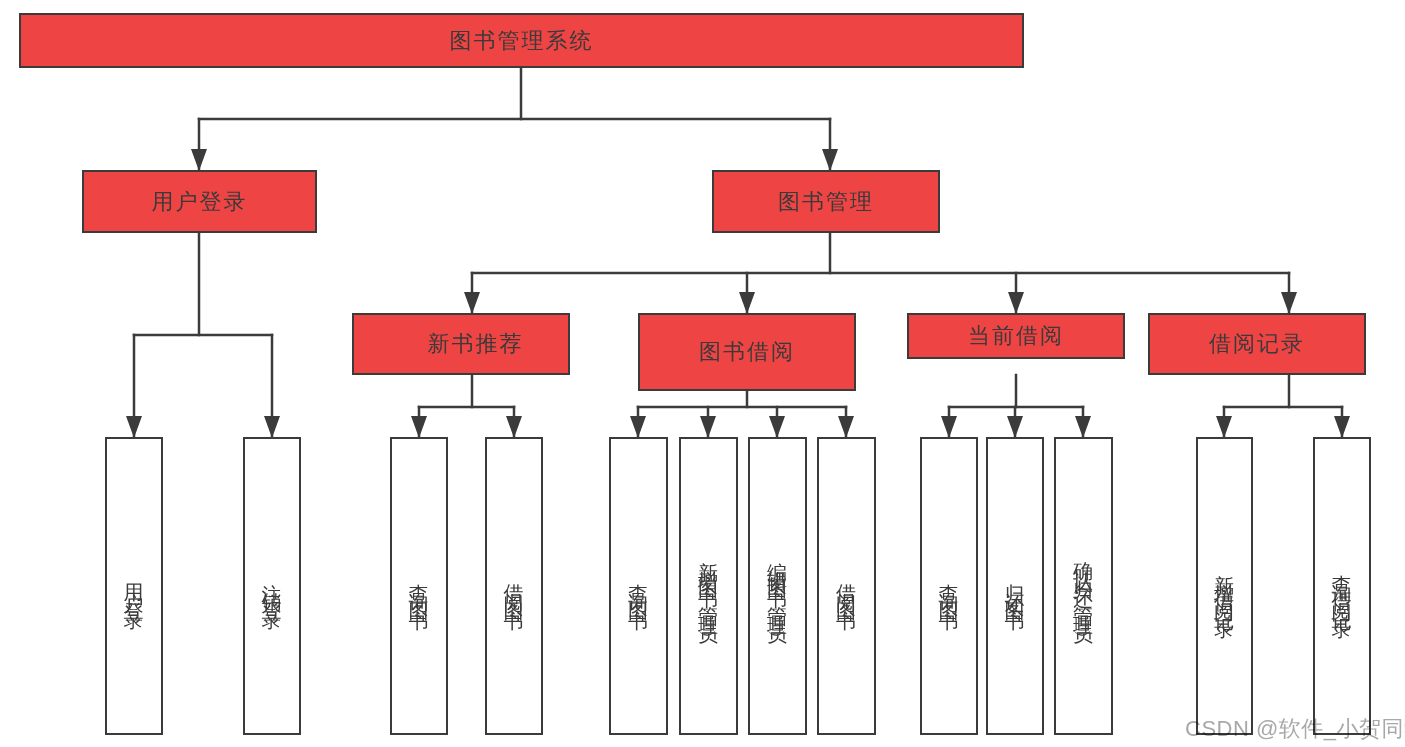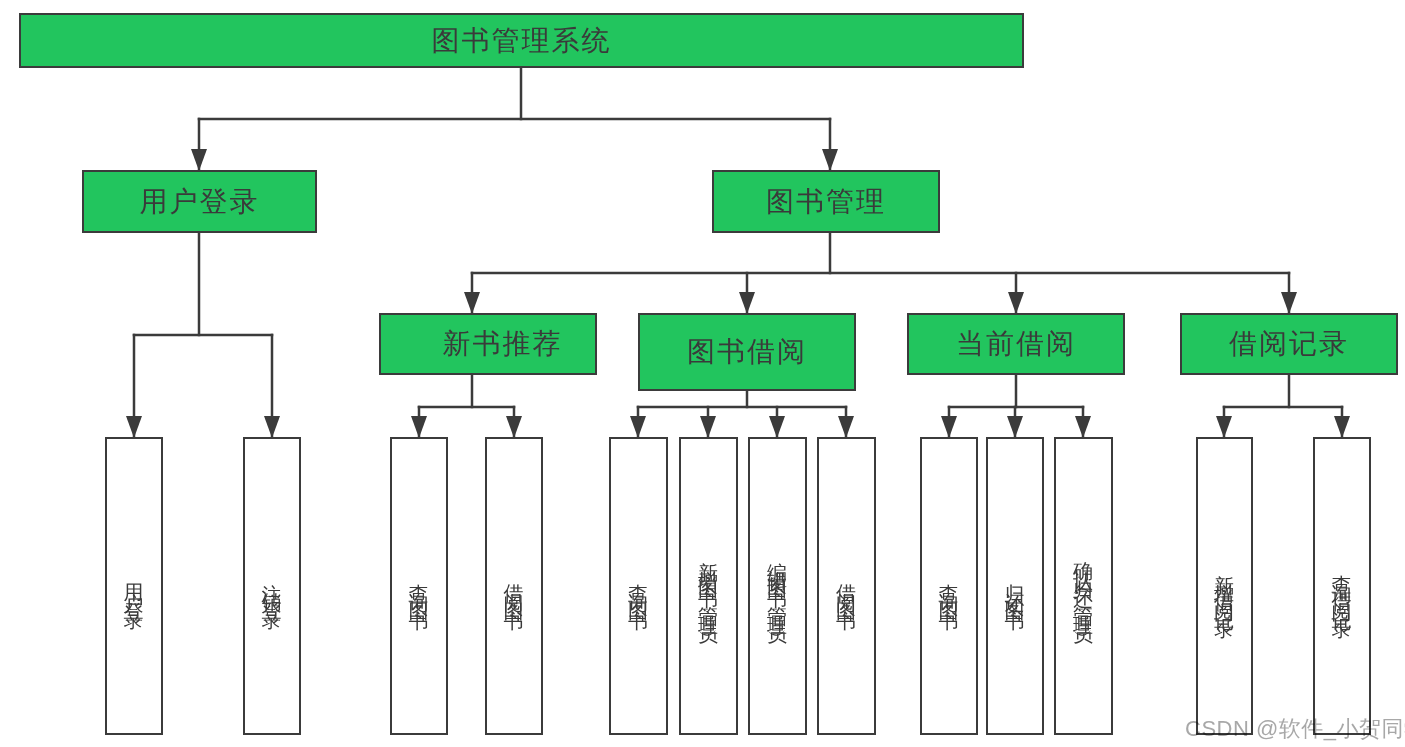--- a/index.html
+++ b/index.html
@@ -25,27 +25,27 @@
   .connectors .c {
     fill: none;
     stroke: var(--line);
     stroke-width: 2.5;
     stroke-linecap: square;
   }
   .arrowhead { fill: var(--line); }
   .node {
     position: absolute;
     box-sizing: border-box;
-    background: #22c55e;
+    background: #ef4444;
     border: 2.5px solid var(--line);
     display: flex;
     align-items: center;
     justify-content: center;
     color: var(--text);
-    font-size: 28px;
+    font-size: 22px;
     letter-spacing: 2px;
     white-space: nowrap;
   }
   .vnode {
     position: absolute;
     box-sizing: border-box;
     background: #ffffff;
     border: 2.5px solid var(--line);
     display: flex;
     align-items: center;
@@ -123,24 +123,24 @@
     <path class="c" d="M1224,407 H1342"></path>
     <path class="c" d="M1224,407 V437" marker-end="url(#arrow)"></path>
     <path class="c" d="M1342,407 V437" marker-end="url(#arrow)"></path>
   </svg>
 
   <div class="node" style="left:19px; top:13px; width:1005px; height:55px;">图书管理系统</div>
 
   <div class="node" style="left:82px; top:170px; width:235px; height:63px;">用户登录</div>
   <div class="node" style="left:712px; top:170px; width:228px; height:63px;">图书管理</div>
 
-  <div class="node" style="left:379px; top:313px; width:218px; height:62px;padding-left:29px;">新书推荐</div>
+  <div class="node" style="left:352px; top:313px; width:218px; height:62px;padding-left:29px;">新书推荐</div>
   <div class="node" style="left:638px; top:313px; width:218px; height:78px;">图书借阅</div>
-  <div class="node" style="left:907px; top:313px; width:218px; height:62px;">当前借阅</div>
-  <div class="node" style="left:1180px; top:313px; width:218px; height:62px;">借阅记录</div>
+  <div class="node" style="left:907px; top:313px; width:218px; height:46px;">当前借阅</div>
+  <div class="node" style="left:1148px; top:313px; width:218px; height:62px;">借阅记录</div>
 
   <div class="vnode" style="left:105px; top:437px; width:58px; height:298px;">
     <span class="vtext">用户登录</span>
   </div>
   <div class="vnode" style="left:243px; top:437px; width:58px; height:298px;">
     <span class="vtext">注销登录</span>
   </div>
 
   <div class="vnode" style="left:390px; top:437px; width:58px; height:298px;">
     <span class="vtext">查询图书</span>

